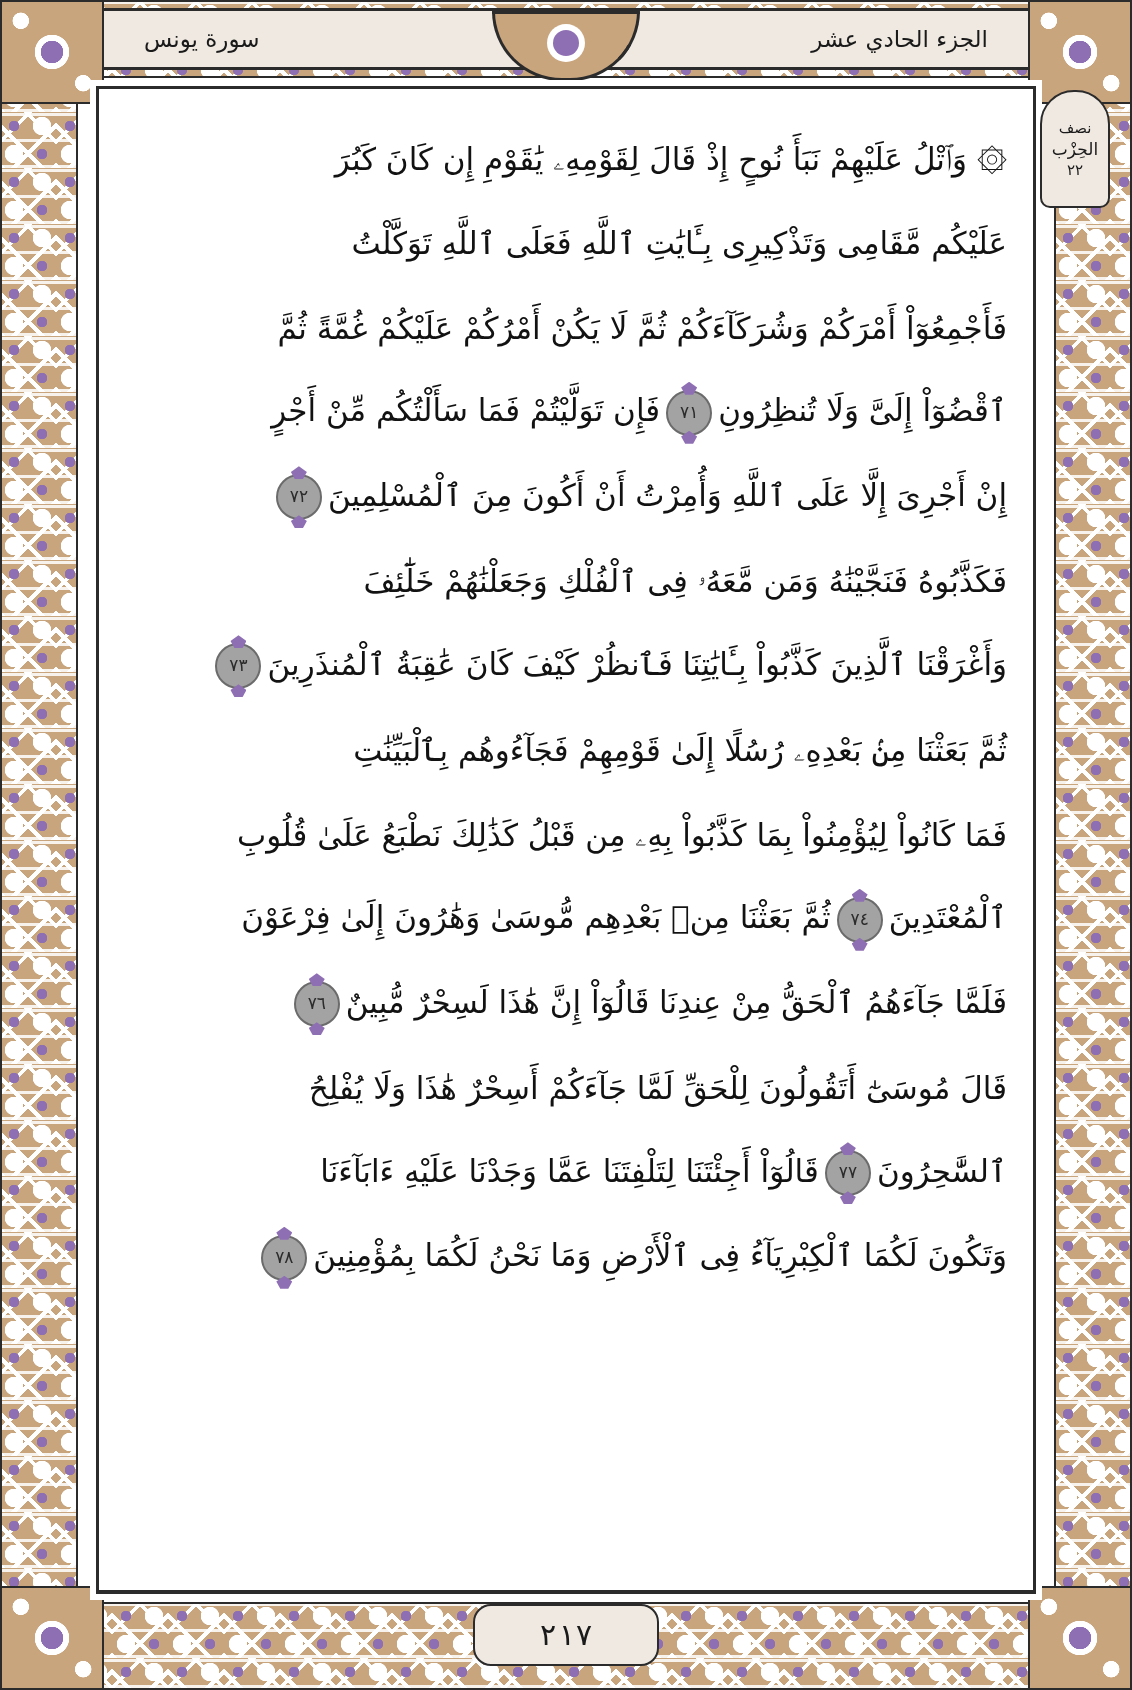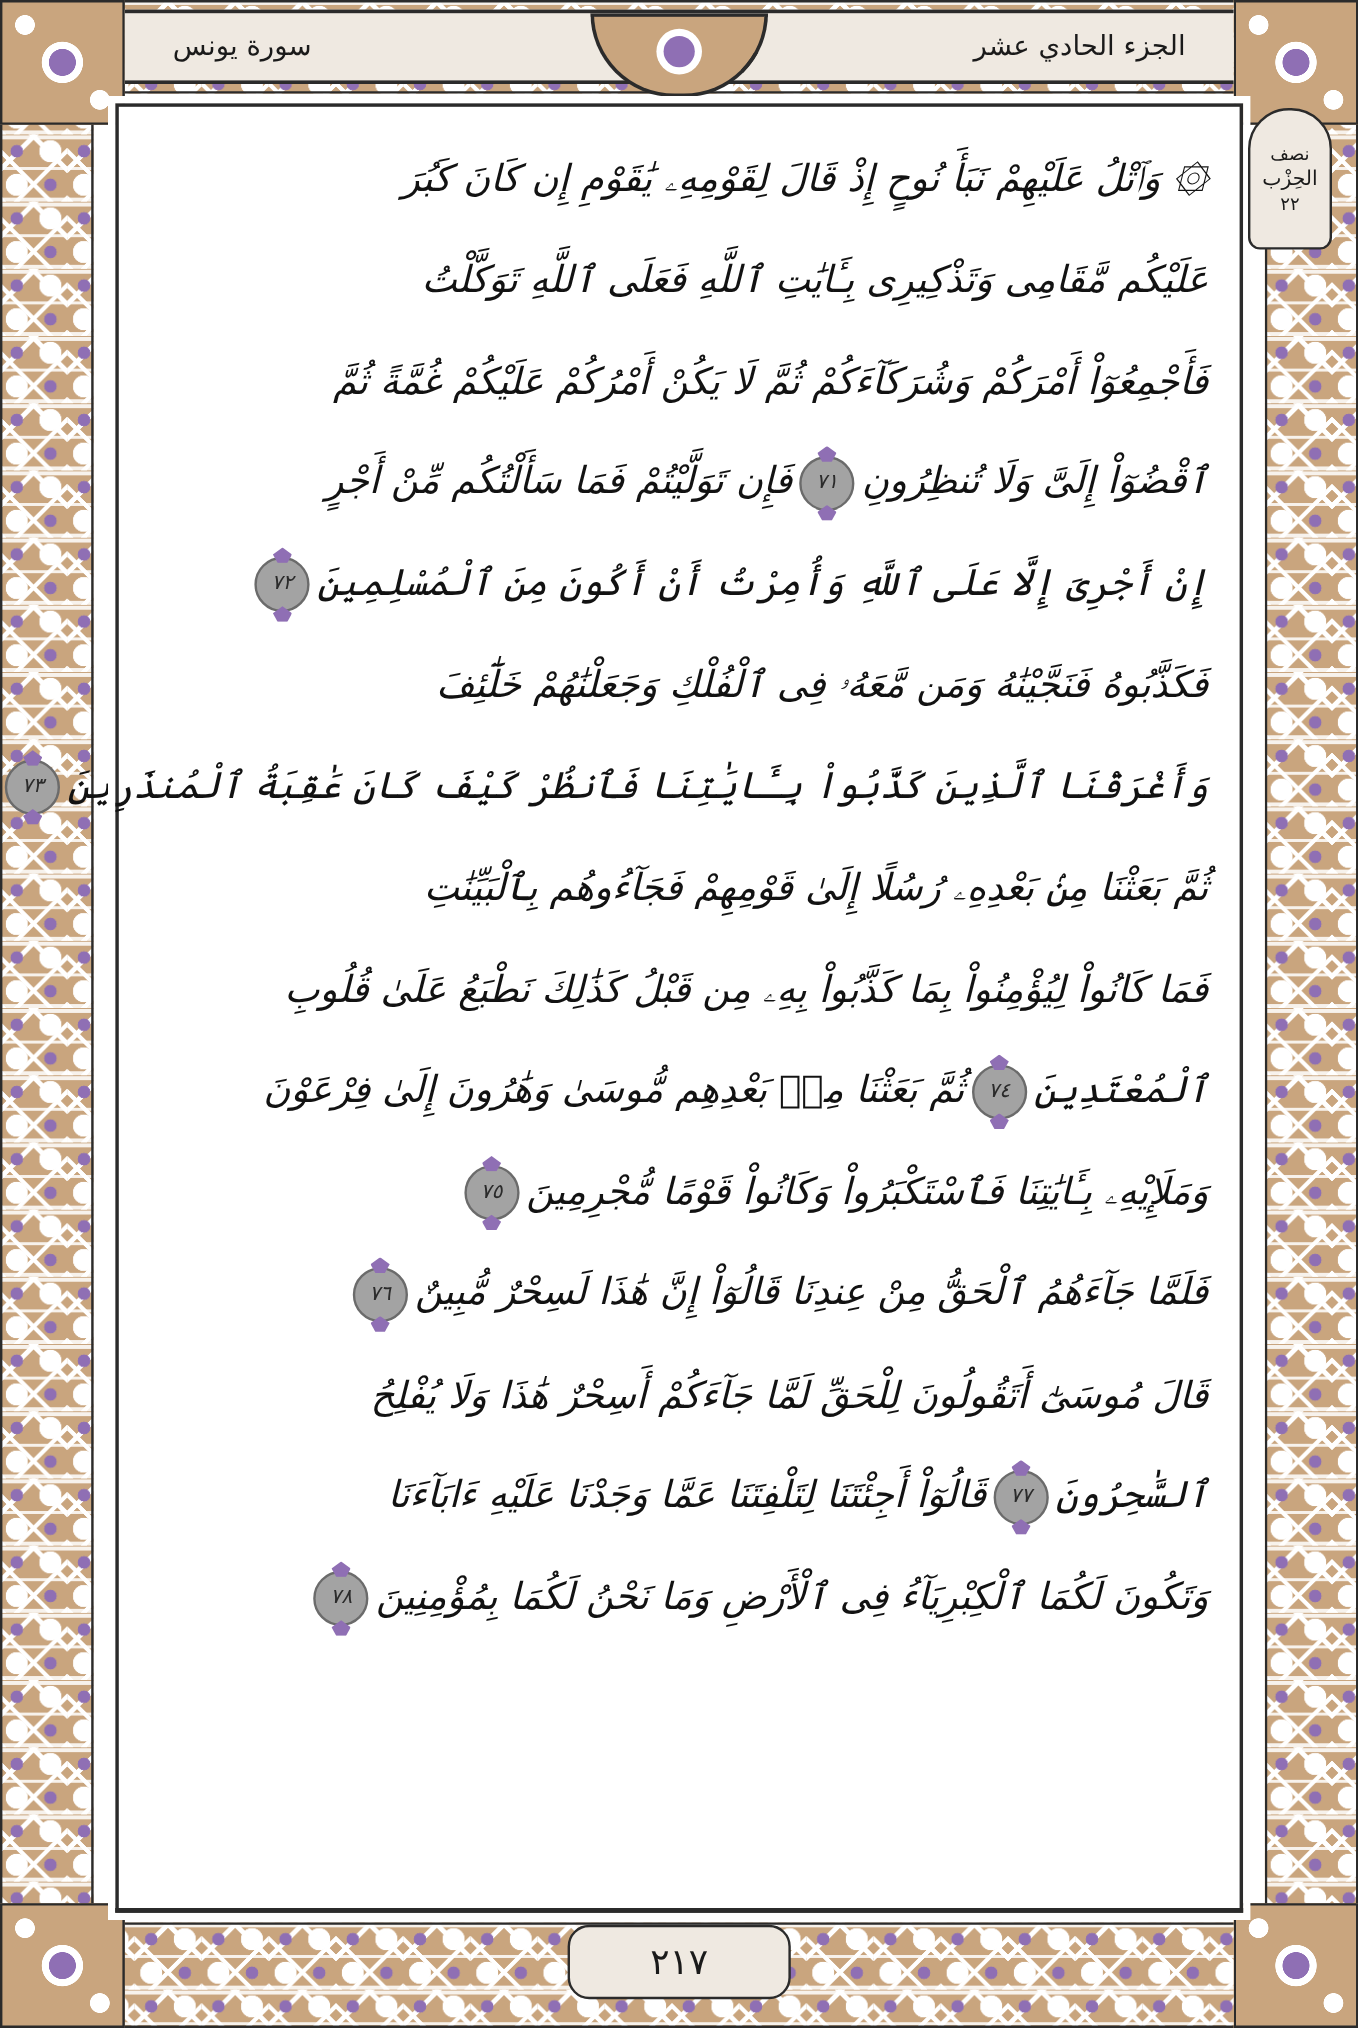--- a/index.html
+++ b/index.html
@@ -86,23 +86,22 @@
   
   #text-frame {
     position: absolute; left: 96px; top: 86px;
     width: 940px; height: 1508px;
     background: #ffffff;
     border: 3px solid #2b2b2b;
     outline: 6px solid #ffffff;
   }
   #lines {
     direction: rtl;
-    padding: 18px 26px 0 26px;
+    padding: 28px 26px 0 26px;
     height: 100%;
-    font-style: italic;
   }
   .q-line {
     height: 84.5px;
     display: flex; align-items: center; justify-content: space-between;
     font-family: "DejaVu Sans", "Liberation Sans", sans-serif;
     font-size: 31px;
     color: #121212;
     white-space: nowrap;
     line-height: 1.05;
     overflow: visible;
@@ -149,21 +148,21 @@
   #hizb-badge .l3 { font-size: 15px; }
 
   
   #page-number-plate {
     position: absolute; left: 50%; bottom: 24px; transform: translateX(-50%);
     width: 186px; height: 62px;
     background: #efe9e1;
     border: 2px solid #2b2b2b;
     border-radius: 18px;
     display: flex; align-items: center; justify-content: center;
-    font-family: Liberation Sans, sans-serif;
+    font-family: Liberation Mono, monospace;
     font-size: 30px; color: #1a1a1a;
     z-index: 6;
   }
   #footer-rule {
     position: absolute; left: 96px; bottom: 96px; width: 940px; height: 4px;
     background: #2b2b2b;
   }
 </style>
 </head>
 <body>
@@ -211,23 +210,20 @@
         </div>
         <div class="q-line" id="line-8">
           <div><span class="seg">ثُمَّ بَعَثْنَا مِنۢ بَعْدِهِۦ رُسُلًا إِلَىٰ قَوْمِهِمْ فَجَآءُوهُم بِٱلْبَيِّنَٰتِ</span></div>
         </div>
         <div class="q-line" id="line-9">
           <div><span class="seg">فَمَا كَانُواْ لِيُؤْمِنُواْ بِمَا كَذَّبُواْ بِهِۦ مِن قَبْلُ كَذَٰلِكَ نَطْبَعُ عَلَىٰ قُلُوبِ</span></div>
         </div>
         <div class="q-line" id="line-10">
           <div><span class="seg">ٱلْمُعْتَدِينَ</span><span class="ayah">٧٤</span><span class="seg">ثُمَّ بَعَثْنَا مِنۢ بَعْدِهِم مُّوسَىٰ وَهَٰرُونَ إِلَىٰ فِرْعَوْنَ</span></div>
         </div>
-        <div class="q-line" id="line-11">
-          <div><span class="seg">وَمَلَإِيْهِۦ بِـَٔايَٰتِنَا فَٱسْتَكْبَرُواْ وَكَانُواْ قَوْمًا مُّجْرِمِينَ</span><span class="ayah">٧٥</span></div>
-        </div>
         <div class="q-line" id="line-12">
           <div><span class="seg">فَلَمَّا جَآءَهُمُ ٱلْحَقُّ مِنْ عِندِنَا قَالُوٓاْ إِنَّ هَٰذَا لَسِحْرٌ مُّبِينٌ</span><span class="ayah">٧٦</span></div>
         </div>
         <div class="q-line" id="line-13">
           <div><span class="seg">قَالَ مُوسَىٰٓ أَتَقُولُونَ لِلْحَقِّ لَمَّا جَآءَكُمْ أَسِحْرٌ هَٰذَا وَلَا يُفْلِحُ</span></div>
         </div>
         <div class="q-line" id="line-14">
           <div><span class="seg">ٱلسَّٰحِرُونَ</span><span class="ayah">٧٧</span><span class="seg">قَالُوٓاْ أَجِئْتَنَا لِتَلْفِتَنَا عَمَّا وَجَدْنَا عَلَيْهِ ءَابَآءَنَا</span></div>
         </div>
         <div class="q-line" id="line-15">

